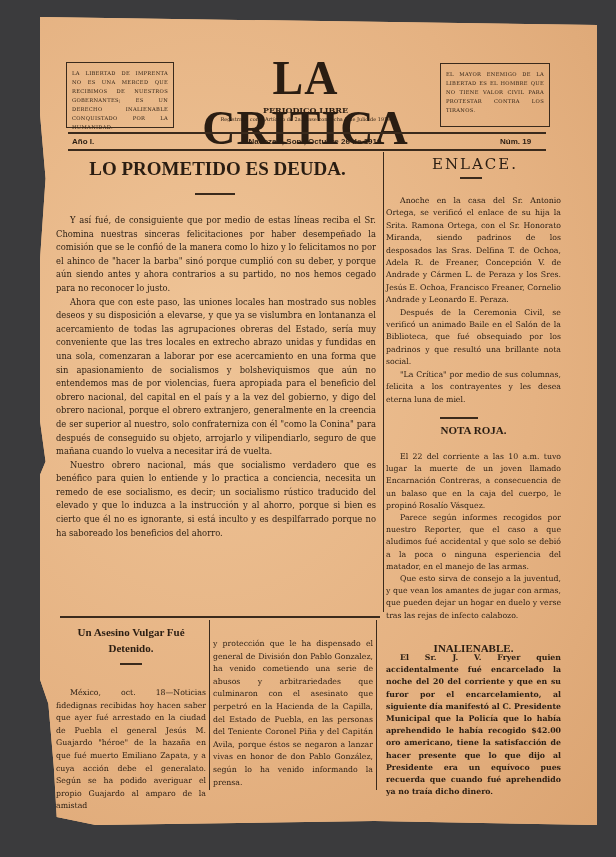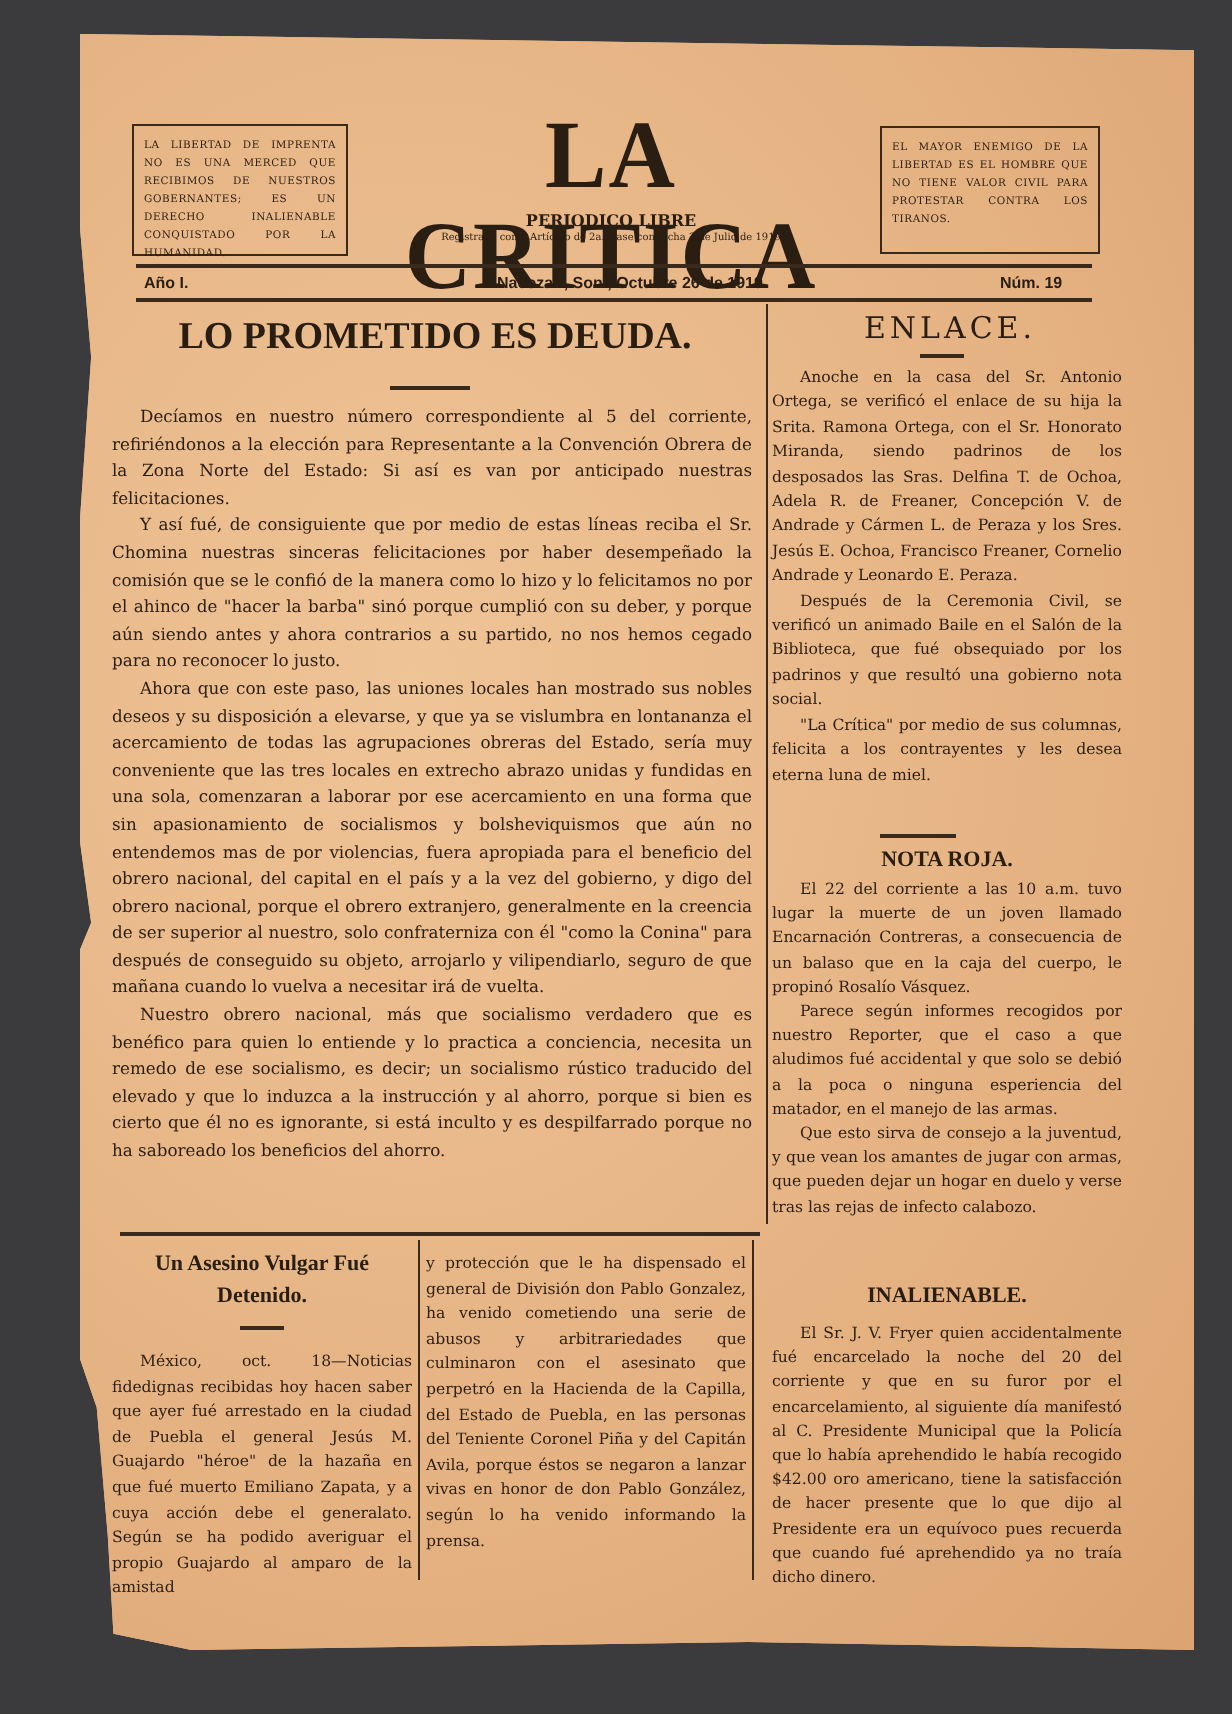--- a/index.html
+++ b/index.html
@@ -7,21 +7,21 @@
   .paper{position:absolute;left:40px;top:17px;width:557px;height:808px;background:#e9b98a;
     background-image:radial-gradient(ellipse at 30% 40%,#efc497 0%,#e5b282 60%,#dba472 100%);
     clip-path:polygon(0 0,100% 1%,100% 100%,60% 99.5%,10% 100%,3% 99%,2.5% 93%,1.5% 85%,0 82%,-2% 60%,1% 55%,0 50%,0 30%,1% 20%,0 12%);}
   .box{position:absolute;border:1.5px solid #3a2a1c;font-size:5.2px;line-height:9px;letter-spacing:.3px;padding:6px 5px;text-align:justify;box-sizing:border-box;}
   .masthead{position:absolute;left:183px;top:55px;width:245px;text-align:center;font-family:"Liberation Serif",serif;font-size:46px;font-weight:bold;letter-spacing:1px;transform:scaleY(1.05);line-height:48px;}
   .sub1{position:absolute;left:183px;top:105px;width:245px;text-align:center;font-size:8px;font-weight:bold;}
   .sub2{position:absolute;left:183px;top:116px;width:245px;text-align:center;font-size:5px;}
   .rule{position:absolute;background:#3a2a1c;}
   .dateline{position:absolute;top:137px;font-size:8px;font-weight:bold;font-family:"Liberation Sans",sans-serif;text-align:center;}
   .headline{position:absolute;text-align:center;font-weight:bold;font-family:Liberation Serif, serif;}
-  .body{position:absolute;font-size:8.4px;line-height:13.6px;text-align:justify;}
+  .body{position:absolute;font-size:8.4px;line-height:13.6px;text-align:justify;margin-top:12px;}
   .body p{margin:0;text-indent:14px;}
   .col-s{font-size:7.8px;line-height:12.6px;}
   .short{position:absolute;height:1.5px;background:#3a2a1c;}
 </style>
 </head>
 <body>
 
 <div class="paper"></div>
 
 <div class="box" style="left:66px;top:62px;width:108px;height:66px;">LA LIBERTAD DE IMPRENTA NO ES UNA MERCED QUE RECIBIMOS DE NUESTROS GOBERNANTES; ES UN DERECHO INALIENABLE CONQUISTADO POR LA HUMANIDAD.</div>
@@ -35,21 +35,20 @@
 <div class="dateline" style="left:72px;">Año I.</div>
 <div class="dateline" style="left:200px;width:230px;text-align:center;">Nacozari, Son., Octubre 26 de 1919</div>
 <div class="dateline" style="left:500px;">Núm. 19</div>
 <div class="rule" style="left:68px;top:149px;width:478px;height:2px;"></div>
 
 <div class="rule" style="left:383px;top:152px;width:1px;height:460px;"></div>
 
 <div class="headline" style="left:55px;top:158px;width:325px;font-size:19px;">LO PROMETIDO ES DEUDA.</div>
 <div class="short" style="left:195px;top:193px;width:40px;"></div>
 <div class="body" style="left:56px;top:202px;width:320px;">
-  <p>Decíamos en nuestro número correspondiente al 5 del corriente, refiriéndonos a la elección para Representante a la Convención Obrera de la Zona Norte del Estado: Si así es van por anticipado nuestras felicitaciones.</p>
   <p>Y así fué, de consiguiente que por medio de estas líneas reciba el Sr. Chomina nuestras sinceras felicitaciones por haber desempeñado la comisión que se le confió de la manera como lo hizo y lo felicitamos no por el ahinco de "hacer la barba" sinó porque cumplió con su deber, y porque aún siendo antes y ahora contrarios a su partido, no nos hemos cegado para no reconocer lo justo.</p>
   <p>Ahora que con este paso, las uniones locales han mostrado sus nobles deseos y su disposición a elevarse, y que ya se vislumbra en lontananza el acercamiento de todas las agrupaciones obreras del Estado, sería muy conveniente que las tres locales en extrecho abrazo unidas y fundidas en una sola, comenzaran a laborar por ese acercamiento en una forma que sin apasionamiento de socialismos y bolsheviquismos que aún no entendemos mas de por violencias, fuera apropiada para el beneficio del obrero nacional, del capital en el país y a la vez del gobierno, y digo del obrero nacional, porque el obrero extranjero, generalmente en la creencia de ser superior al nuestro, solo confraterniza con él "como la Conina" para después de conseguido su objeto, arrojarlo y vilipendiarlo, seguro de que mañana cuando lo vuelva a necesitar irá de vuelta.</p>
   <p>Nuestro obrero nacional, más que socialismo verdadero que es benéfico para quien lo entiende y lo practica a conciencia, necesita un remedo de ese socialismo, es decir; un socialismo rústico traducido del elevado y que lo induzca a la instrucción y al ahorro, porque si bien es cierto que él no es ignorante, si está inculto y es despilfarrado porque no ha saboreado los beneficios del ahorro.</p>
 </div>
 
 <div class="rule" style="left:60px;top:616px;width:320px;height:1.5px;"></div>
 
 <div class="headline" style="left:56px;top:624px;width:150px;font-size:11px;line-height:16px;">Un Asesino Vulgar Fué Detenido.</div>
 <div class="short" style="left:120px;top:663px;width:22px;"></div>
 <div class="body col-s" style="left:56px;top:675px;width:150px;">
@@ -58,29 +57,29 @@
 <div class="rule" style="left:209px;top:620px;width:1px;height:170px;"></div>
 <div class="body col-s" style="left:213px;top:626px;width:160px;">
   <p style="text-indent:0">y protección que le ha dispensado el general de División don Pablo Gonzalez, ha venido cometiendo una serie de abusos y arbitrariedades que culminaron con el asesinato que perpetró en la Hacienda de la Capilla, del Estado de Puebla, en las personas del Teniente Coronel Piña y del Capitán Avila, porque éstos se negaron a lanzar vivas en honor de don Pablo González, según lo ha venido informando la prensa.</p>
 </div>
 <div class="rule" style="left:376px;top:620px;width:1px;height:170px;"></div>
 
 <div class="headline" style="left:390px;top:155px;width:170px;font-size:15px;font-family:'DejaVu Serif',serif;font-weight:normal;letter-spacing:2px;">ENLACE.</div>
 <div class="short" style="left:460px;top:177px;width:22px;"></div>
 <div class="body col-s" style="left:386px;top:183px;width:175px;line-height:12.4px;">
   <p>Anoche en la casa del Sr. Antonio Ortega, se verificó el enlace de su hija la Srita. Ramona Ortega, con el Sr. Honorato Miranda, siendo padrinos de los desposados las Sras. Delfina T. de Ochoa, Adela R. de Freaner, Concepción V. de Andrade y Cármen L. de Peraza y los Sres. Jesús E. Ochoa, Francisco Freaner, Cornelio Andrade y Leonardo E. Peraza.</p>
-  <p>Después de la Ceremonia Civil, se verificó un animado Baile en el Salón de la Biblioteca, que fué obsequiado por los padrinos y que resultó una gobierno nota social.</p>
+  <p>Después de la Ceremonia Civil, se verificó un animado Baile en el Salón de la Biblioteca, que fué obsequiado por los padrinos y que resultó una brillante nota social.</p>
   <p>"La Crítica" por medio de sus columnas, felicita a los contrayentes y les desea eterna luna de miel.</p>
 </div>
 
 <div class="short" style="left:440px;top:417px;width:38px;"></div>
 
 <div class="headline" style="left:386px;top:424px;width:175px;font-size:11px;">NOTA ROJA.</div>
 <div class="body col-s" style="left:386px;top:439px;width:175px;line-height:12.2px;">
   <p>El 22 del corriente a las 10 a.m. tuvo lugar la muerte de un joven llamado Encarnación Contreras, a consecuencia de un balaso que en la caja del cuerpo, le propinó Rosalío Vásquez.</p>
   <p>Parece según informes recogidos por nuestro Reporter, que el caso a que aludimos fué accidental y que solo se debió a la poca o ninguna esperiencia del matador, en el manejo de las armas.</p>
   <p>Que esto sirva de consejo a la juventud, y que vean los amantes de jugar con armas, que pueden dejar un hogar en duelo y verse tras las rejas de infecto calabozo.</p>
 </div>
 
 <div class="headline" style="left:386px;top:642px;width:175px;font-size:11px;">INALIENABLE.</div>
-<div class="body col-s" style="left:386px;top:661px;width:175px;line-height:12.2px;">
+<div class="body col-s" style="left:386px;top:640px;width:175px;line-height:12.2px;font-weight:bold;">
   <p>El Sr. J. V. Fryer quien accidentalmente fué encarcelado la noche del 20 del corriente y que en su furor por el encarcelamiento, al siguiente día manifestó al C. Presidente Municipal que la Policía que lo había aprehendido le había recogido $42.00 oro americano, tiene la satisfacción de hacer presente que lo que dijo al Presidente era un equívoco pues recuerda que cuando fué aprehendido ya no traía dicho dinero.</p>
 </div>
 
 </body></html>

